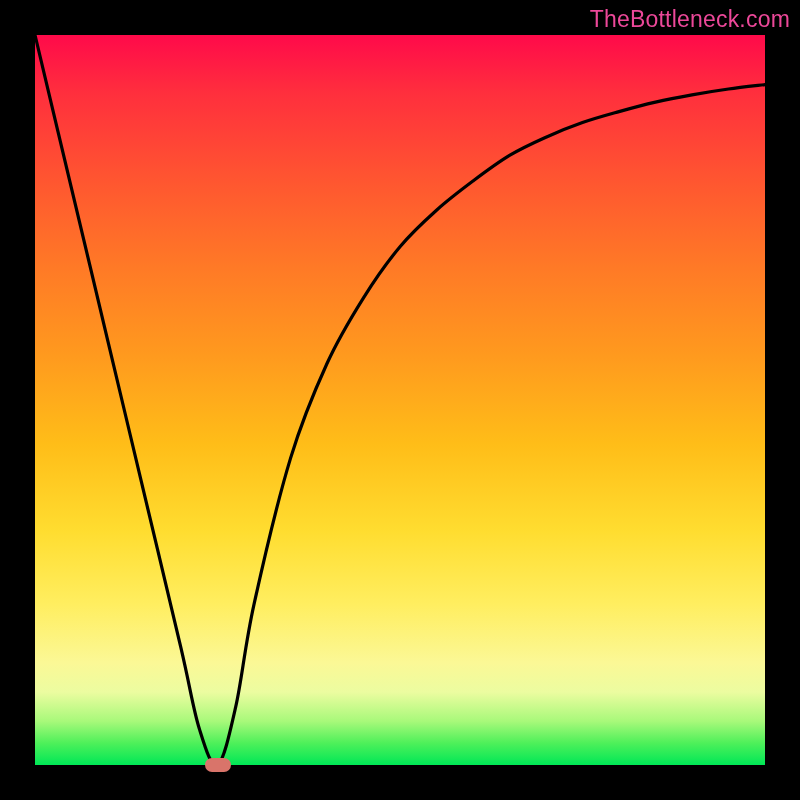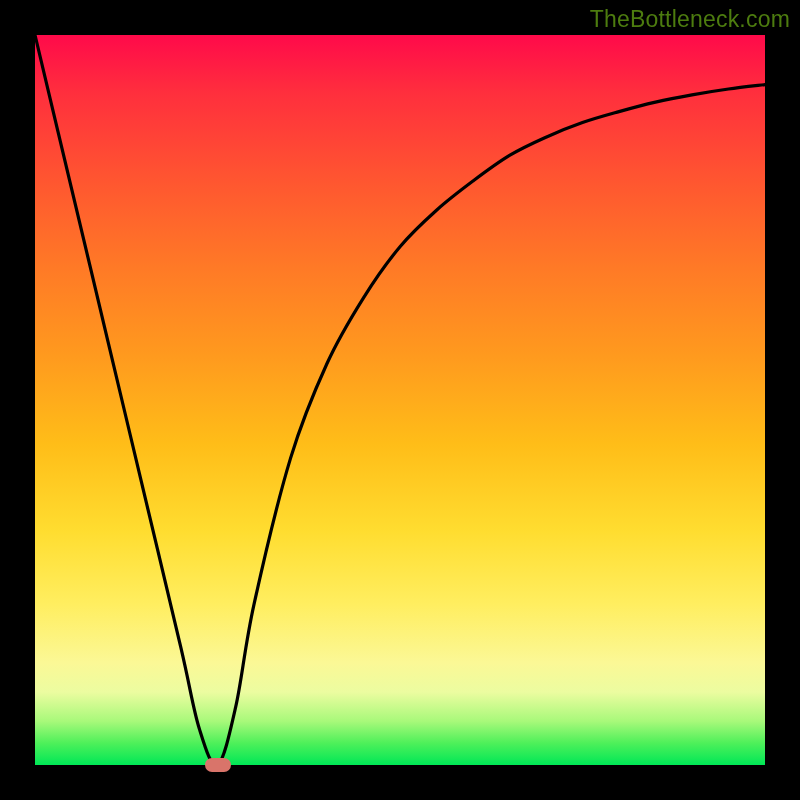--- a/index.html
+++ b/index.html
@@ -45,21 +45,21 @@
     left: 0;
     top: 0;
     width: 730px;
     height: 730px;
     overflow: visible;
   }
   .watermark {
     position: absolute;
     top: 6px;
     right: 10px;
-    color: #4d7c0f;
+    color: #ec4899;
     font-size: 23px;
     letter-spacing: 0.2px;
     user-select: none;
   }
   .marker {
     position: absolute;
     width: 26px;
     height: 14px;
     border-radius: 8px;
     background: #d9746a;

